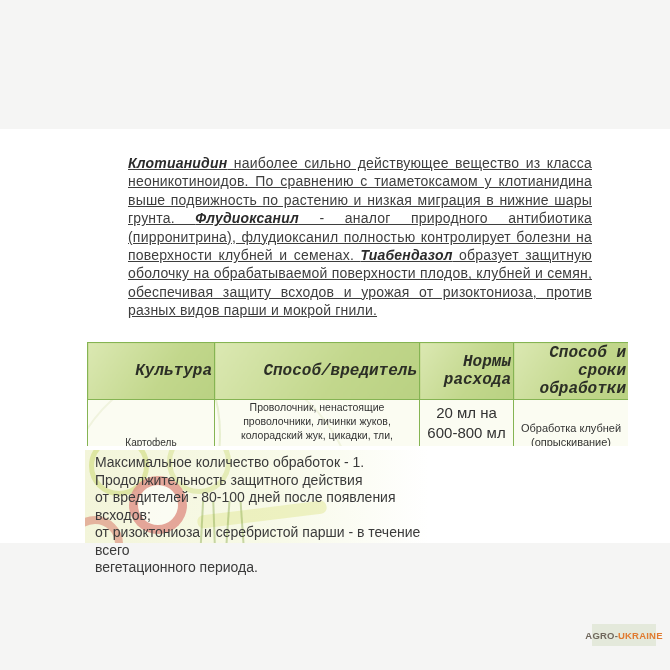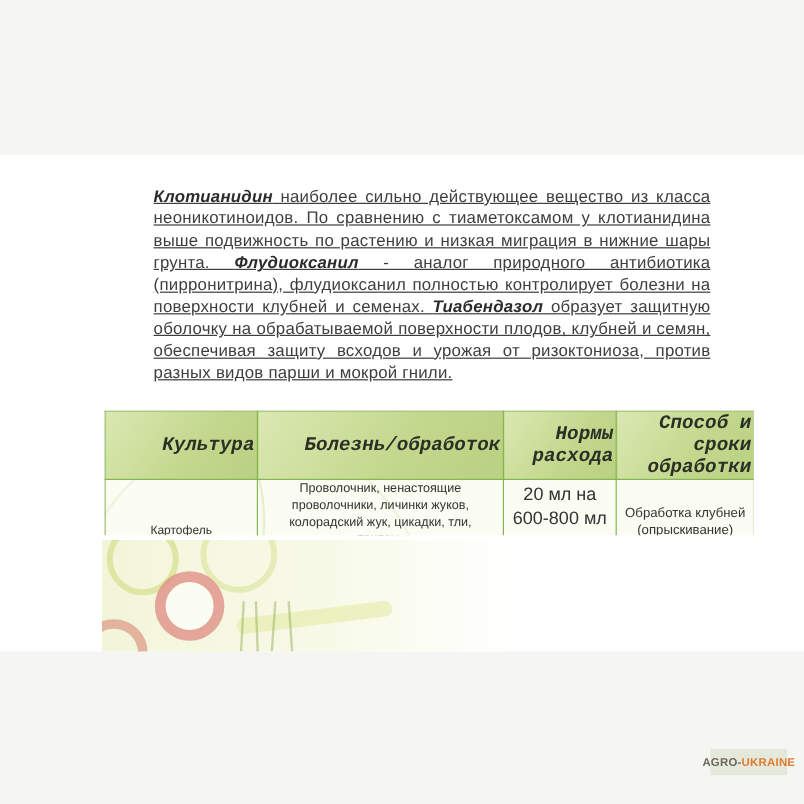--- a/index.html
+++ b/index.html
@@ -100,21 +100,21 @@
     <table class="app">
       <colgroup>
         <col style="width:127px">
           <col style="width:205px">
           <col style="width:94px">
           <col style="width:115px">
       </colgroup>
       <thead>
         <tr>
           <th class="pre">Культура</th>
-          <th class="pre">Болезнь/обработок</th>
+          <th class="pre">Способ/вредитель</th>
           <th class="pre">Нормы
 расхода</th>
           <th class="pre">Способ и сроки
 обработки</th>
         </tr>
       </thead>
       <tbody>
         <tr>
           <td style="font-size:10px">Картофель</td>
           <td class="pre">Проволочник, ненастоящие
@@ -138,19 +138,24 @@
     <div class="ring ring-yellow2"></div>
     <div class="ring ring-red1"></div>
     <div class="ring ring-red2"></div>
     <div class="streak"></div>
     <div class="stem stem1"></div>
     <div class="stem stem2"></div>
     <div class="stem stem3"></div>
     <div class="stem stem4"></div>
   </div>
 
+  <div class="note pre">Максимальное количество обработок - 1.
+Продолжительность защитного действия
+от вредителей - 80-100 дней после появления всходов;
+от ризоктониоза и серебристой парши - в течение всего
+вегетационного периода.</div>
 
   <div class="watermark">
     <span class="wm-gray">AGRO-</span>
       <span class="wm-orange">UKRAINE</span>
   </div>
 
 </div>
 
 </body></html>

